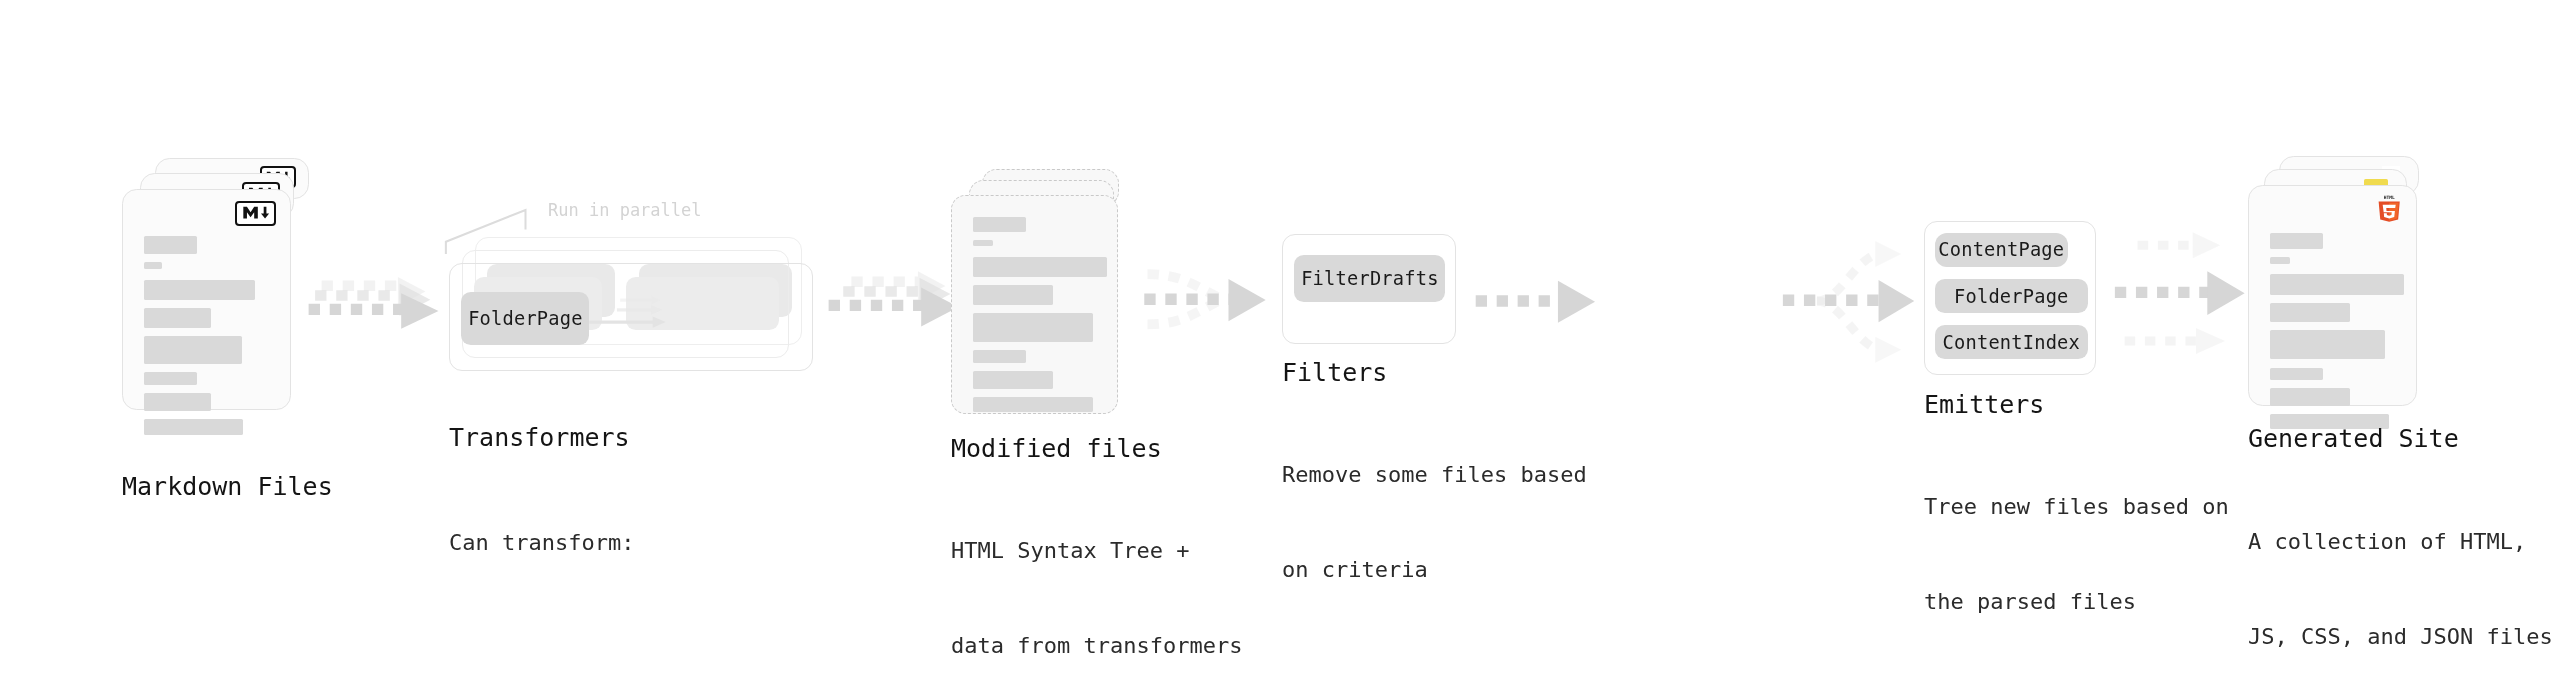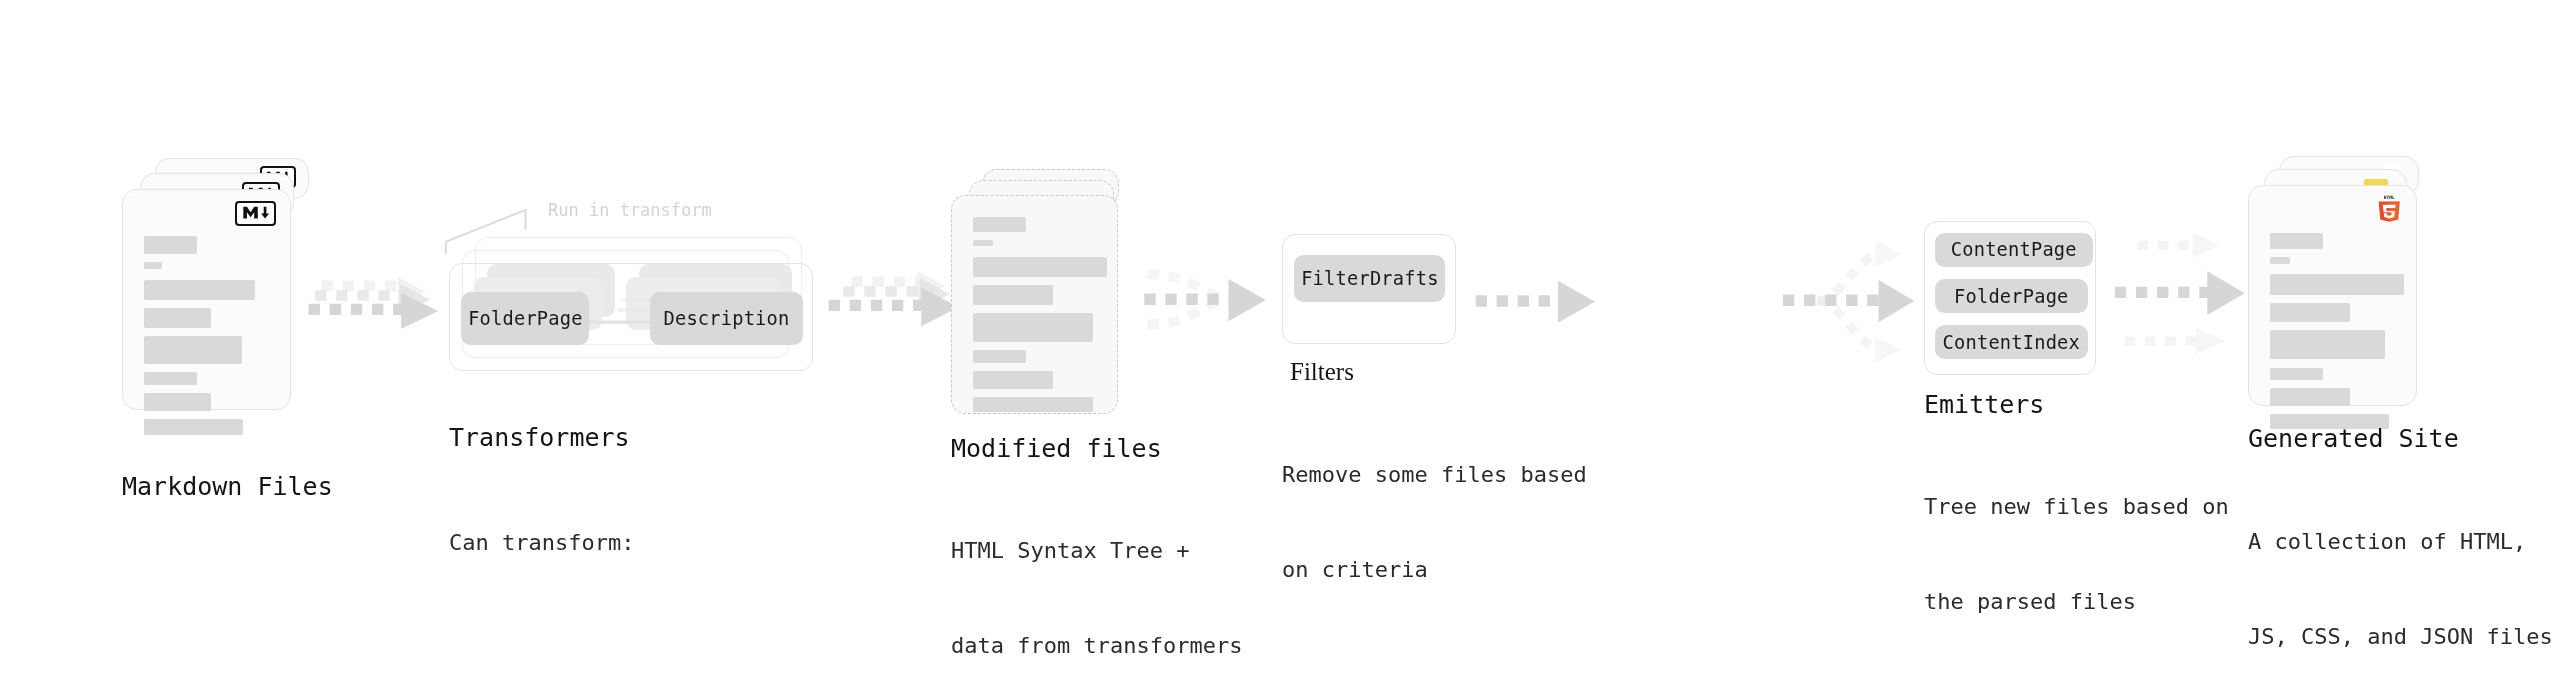--- a/index.html
+++ b/index.html
@@ -202,21 +202,21 @@
     </svg>
   </div>
 
   <div class="stage" style="left:449px; top:195px;">
 
     <div class="bracket" style="left:-4.9px; top:1.6px;">
       <svg width="98" height="65" viewBox="0 0 120 80" aria-hidden="true">
         <path d="M2 70 L2 55 L100 16 L100 40" fill="none" stroke="#dcdcdc" stroke-width="2.5" stroke-linejoin="miter"></path>
       </svg>
     </div>
-    <div class="parallel-note" style="left:99px; top:4.9px;">Run in transform</div>
+    <div class="parallel-note" style="left:99px; top:4.9px;">Run in parallel</div>
 
     <div class="group" style="left:26px; top:42px; width:327px; height:108px; border-color:#eeeeee;">
       <div class="chip ghost" style="left:11.4px; top:26px; width:128px; height:53px;">x</div>
       <div class="chip ghost" style="left:163px; top:26px; width:153px; height:53px;">x</div>
     </div>
 
     <div class="group" style="left:13px; top:55px; width:327px; height:108px; border-color:#ececec;">
       <div class="chip ghost" style="left:11.4px; top:26px; width:128px; height:53px; background:#ececec;">x</div>
       <div class="chip ghost" style="left:163px; top:26px; width:153px; height:53px; background:#ececec;">x</div>
     </div>
@@ -234,21 +234,20 @@
             <path d="M80 22 L94 28 L80 34 Z" fill="#e8e8e8"></path>
           </g>
           <g>
             <line x1="4" y1="43" x2="84" y2="43" stroke="#e3e3e3" stroke-width="4"></line>
             <path d="M82 36 L98 43 L82 50 Z" fill="#e3e3e3"></path>
           </g>
         </svg>
       </div>
 
       <div class="chip" style="left:11.4px; top:28px; width:128px; height:53px;">FolderPage</div>
-      <div class="chip" style="left:200px; top:28px; width:153px; height:53px;">Description</div>
     </div>
 
     <div class="title" style="left:0px; top:228px;">Transformers</div>
 
     <div class="caption" style="left:0px; top:268px;">
       <div>Can transform:</div>
       <ul class="bullets">
         <li>text → text</li>
         
         
@@ -309,21 +308,21 @@
         <line x1="10" y1="51" x2="118" y2="51" stroke="#d6d6d6" stroke-width="14" stroke-dasharray="14 12"></line>
         <path d="M114 26 L160 52 L114 78 Z" fill="#d6d6d6"></path>
       </g>
     </svg>
   </div>
 
   <div class="stage" style="left:1282px; top:234px;">
     <div class="group" style="left:0px; top:0px; width:174px; height:110px;">
       <div class="chip" style="left:11.4px; top:19.5px; width:151px; height:47px;">FilterDrafts</div>
     </div>
-    <div class="title" style="left:8px; top:124px;font-family:Liberation Serif, serif;">Filters</div>
+    <div class="title" style="left:0px; top:124px;">Filters</div>
     <div class="caption" style="left:0px; top:161px;">
       <div>Remove some files based</div>
       <div>on criteria</div>
     </div>
   </div>
 
   <div class="arrow" style="left:1472px; top:276px;">
     <svg width="130" height="50" viewBox="0 0 160 62" aria-hidden="true">
       <line x1="4" y1="31" x2="110" y2="31" stroke="#d6d6d6" stroke-width="14" stroke-dasharray="14 12"></line>
       <path d="M106 6 L152 32 L106 58 Z" fill="#d6d6d6"></path>
@@ -343,21 +342,21 @@
       </g>
       <g>
         <line x1="6" y1="79" x2="128" y2="79" stroke="#d6d6d6" stroke-width="14" stroke-dasharray="14 12"></line>
         <path d="M124 54 L168 80 L124 106 Z" fill="#d6d6d6"></path>
       </g>
     </svg>
   </div>
 
   <div class="stage" style="left:1924px; top:221px;">
     <div class="group" style="left:0px; top:0px; width:172px; height:154px;">
-      <div class="chip" style="left:9.8px; top:10.6px; width:158px; height:34px;">ContentPage</div>
+      <div class="chip" style="left:9.8px; top:10.6px; width:133px; height:34px;border-radius:12px;">ContentPage</div>
       <div class="chip" style="left:9.8px; top:57px; width:153px; height:34px;">FolderPage</div>
       <div class="chip" style="left:9.8px; top:103px; width:153px; height:34px;">ContentIndex</div>
     </div>
     <div class="title" style="left:0px; top:169px;text-align:center;">Emitters</div>
     <div class="caption" style="left:0px; top:206px;">
       <div>Tree new files based on</div>
       <div>the parsed files</div>
     </div>
   </div>
 

